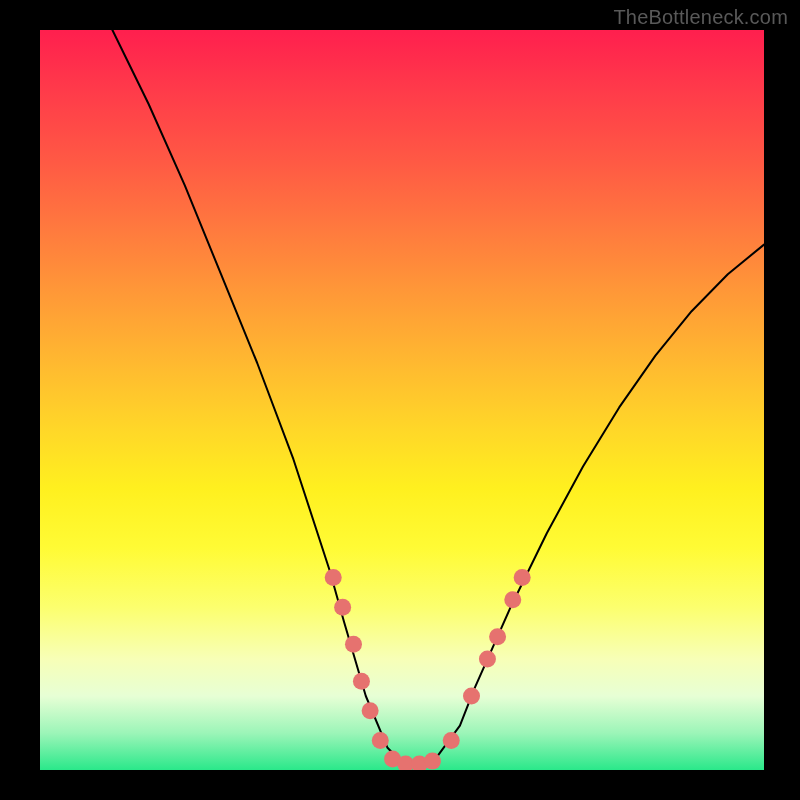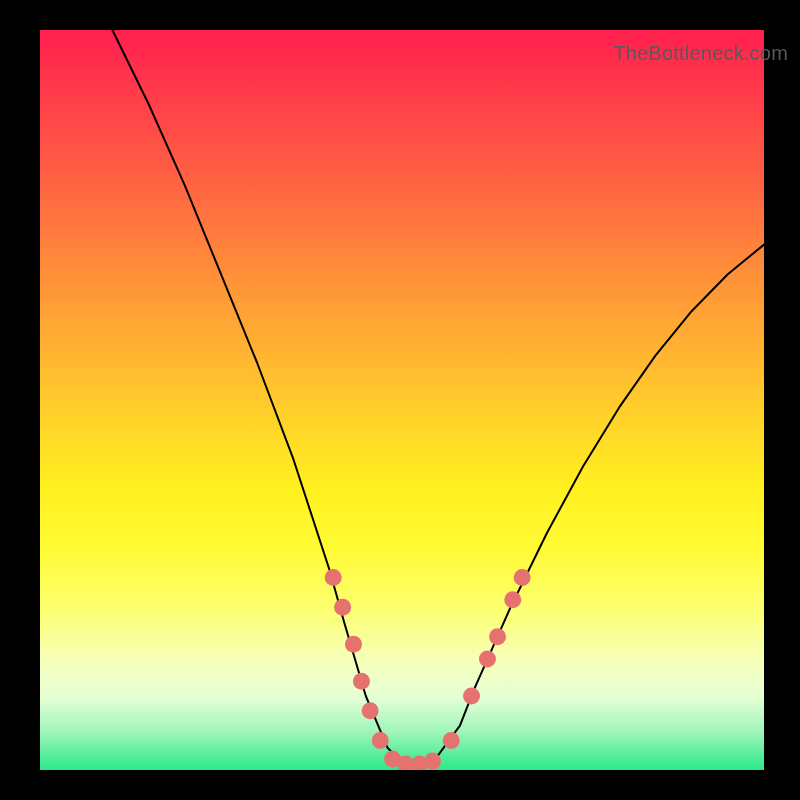--- a/index.html
+++ b/index.html
@@ -52,21 +52,20 @@
   }
   .watermark {
     position: absolute;
     top: 6px;
     right: 12px;
     color: #595959;
     font-size: 20px;
     font-weight: 500;
     letter-spacing: 0.2px;
     user-select: none;
-    margin-top: 36px;
   }
   svg.curve {
     position: absolute;
     left: 0;
     top: 0;
     width: 724px;
     height: 740px;
   }
 </style>
 </head>

